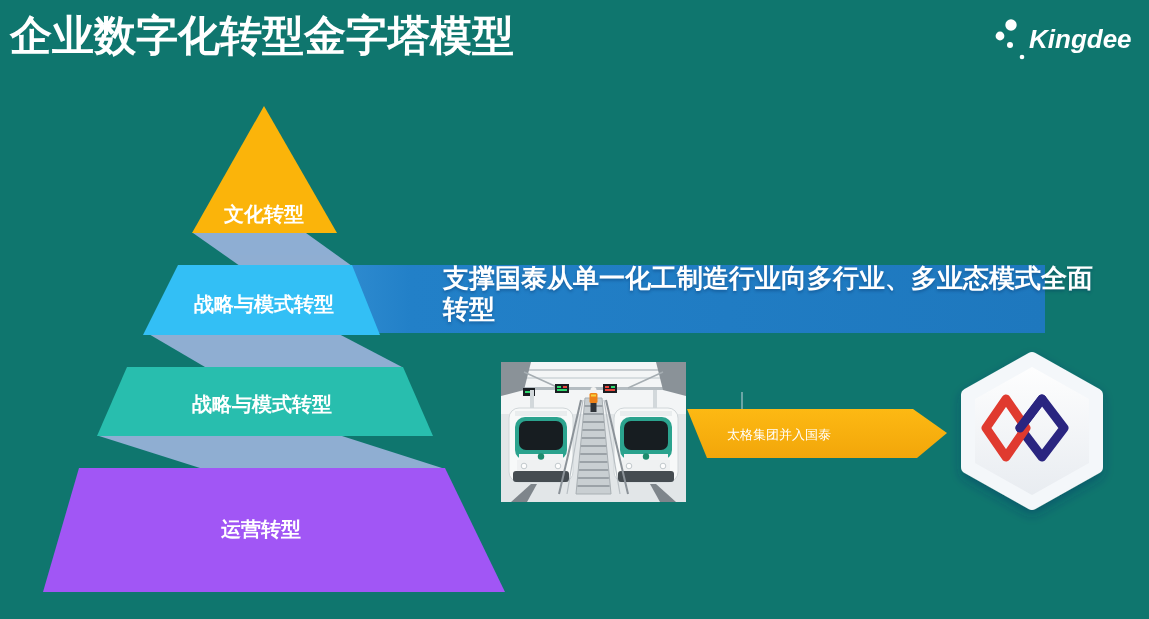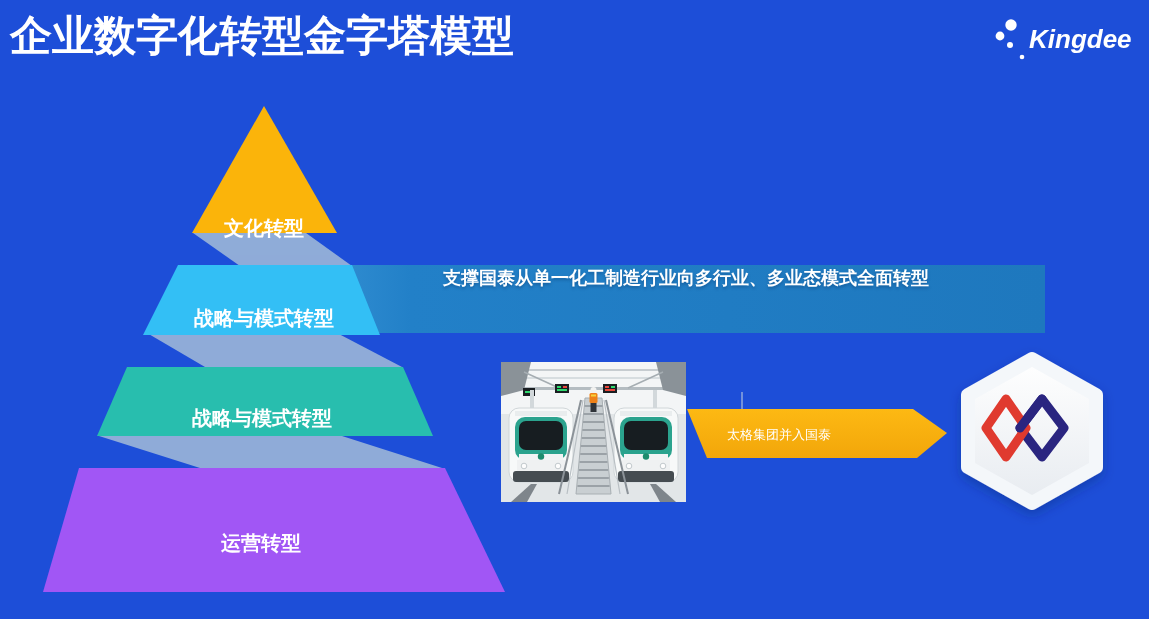--- a/index.html
+++ b/index.html
@@ -1,21 +1,21 @@
 <!DOCTYPE html>
 <html><head>
 <meta charset="utf-8">
 <style>
   html,body{margin:0;padding:0;}
-  .page{position:relative;width:1149px;height:619px;background:#1d4ed8;overflow:hidden;font-family:"Liberation Sans",sans-serif;}
+  .page{position:relative;width:1149px;height:619px;background:#0f766e;overflow:hidden;font-family:"Liberation Sans",sans-serif;}
   .title{position:absolute;left:10px;top:8px;font-size:42px;font-weight:bold;color:#fff;white-space:nowrap;}
   .kingdee{position:absolute;left:985px;top:13px;width:160px;height:60px;}
   .ktext{position:absolute;left:44px;top:11px;color:#fff;font-size:26px;font-weight:bold;font-style:italic;text-align:center;}
-  .pyr-label{position:absolute;color:#fff;font-weight:bold;font-size:20px;white-space:nowrap;transform:translateX(-50%);margin-top:14px;}
-  .banner-text{position:absolute;left:443px;top:263px;width:670px;color:#fff;font-size:18px;font-weight:bold;line-height:31px;text-shadow:0 2px 3px rgba(0,40,90,0.35);}
+  .pyr-label{position:absolute;color:#fff;font-weight:bold;font-size:20px;white-space:nowrap;transform:translateX(-50%);}
+  .banner-text{position:absolute;left:443px;top:263px;width:670px;color:#fff;font-size:26px;font-weight:bold;line-height:31px;text-shadow:0 2px 3px rgba(0,40,90,0.35);}
   .arrow-label{position:absolute;left:727px;top:426px;color:#fff;font-size:13px;white-space:nowrap;}
   .para{position:absolute;left:507px;top:523px;width:585px;color:#fff;font-size:17px;line-height:30px;}
   .artsvg{position:absolute;left:0;top:0;}
 </style>
 </head>
 <body>
 
 <div class="page">
   <svg class="artsvg" width="1149" height="619" viewBox="0 0 1149 619">
     <defs>

